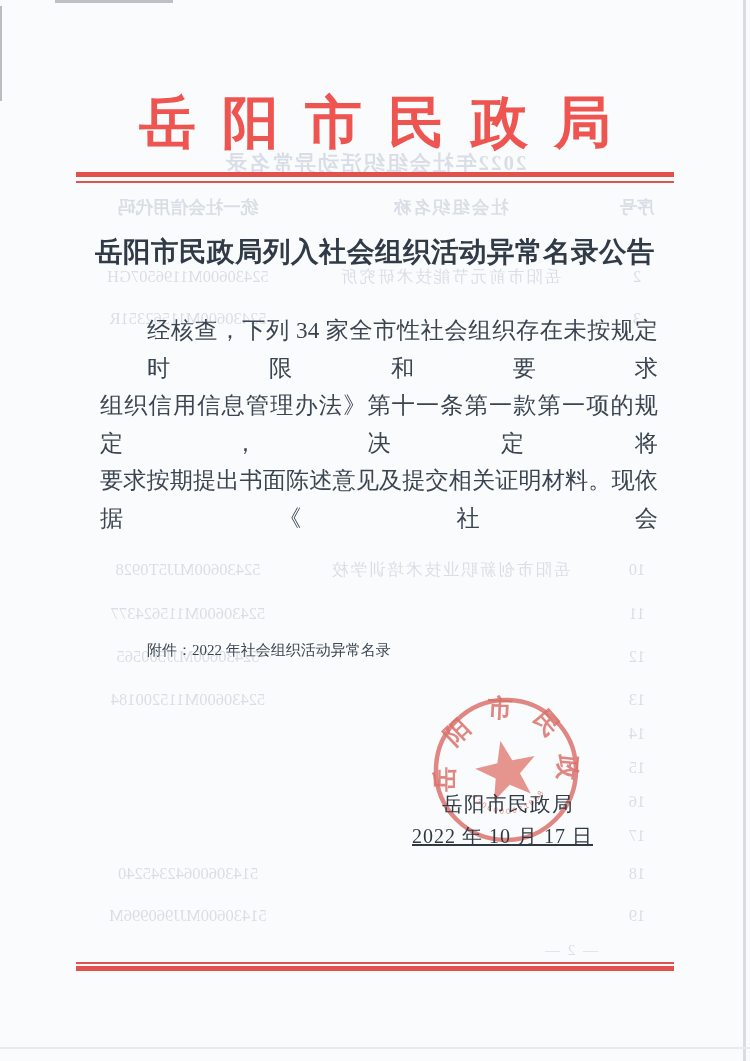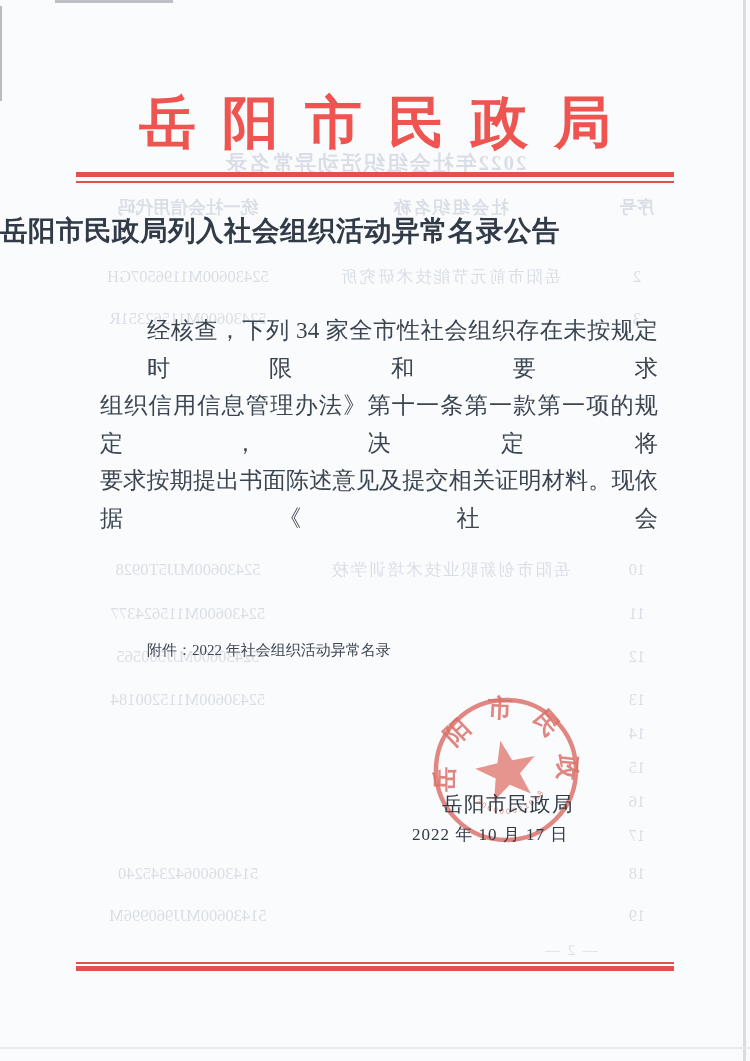--- a/index.html
+++ b/index.html
@@ -49,22 +49,22 @@
     line-height:1.15;
   }
   .rule { left:76px; width:598px; background:#e4514c; }
   .rule-h-thick { top:172px; height:5px; }
   .rule-h-thin  { top:181px; height:2px; }
   .rule-f-thin  { top:962px; height:2px; }
   .rule-f-thick { top:966px; height:5px; }
 
   
   .doc-title {
-    left:0; right:0; top:213px;
-    text-align:left;
+    left:0; right:0; top:234px;
+    text-align:center;
     font-size:27.5px; font-weight:bold;
     color:#313b47; letter-spacing:.5px;
   }
   .body-block {
     left:100px; width:558px; top:312px;
     font-size:23.2px; line-height:37.5px;
     color:#3b4551;
   }
   .line { white-space:nowrap; }
   .line.j { text-align:justify; text-align-last:justify; white-space:normal; }
@@ -72,21 +72,21 @@
   .attachment-line {
     left:147px; top:641px;
     font-size:15px; color:#3b4551;
   }
   .signer {
     left:442px; top:790px;
     font-size:20.5px; letter-spacing:1.5px; color:#2f3944;
   }
   .sign-date {
     left:412px; top:823px;
-    font-size:17px; letter-spacing:1px; color:#2f3944;
+    font-size:20px; letter-spacing:1px; color:#2f3944;text-decoration:underline;
   }
 
   
   .seal { left:429px; top:693px; width:154px; height:154px; opacity:.88; }
 </style>
 </head>
 <body>
 
 <div class="ghost-layer">
   <div class="g-title">2022年社会组织活动异常名录</div>

